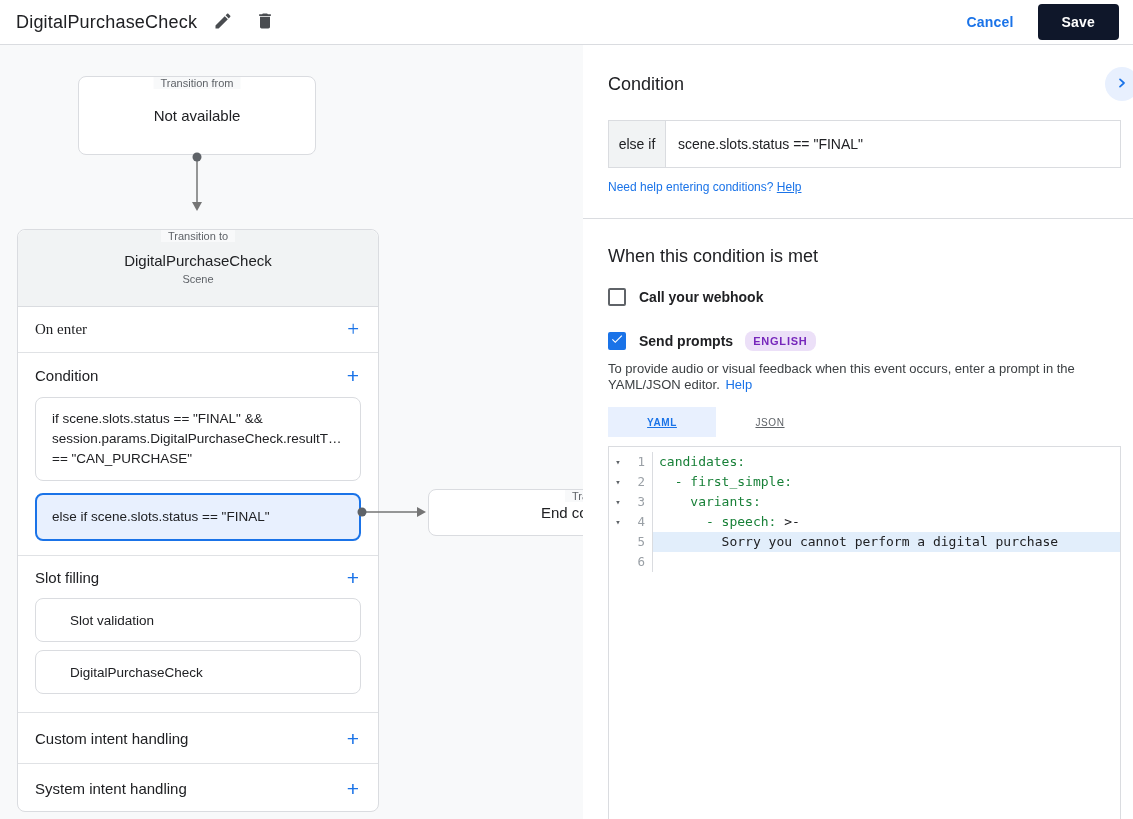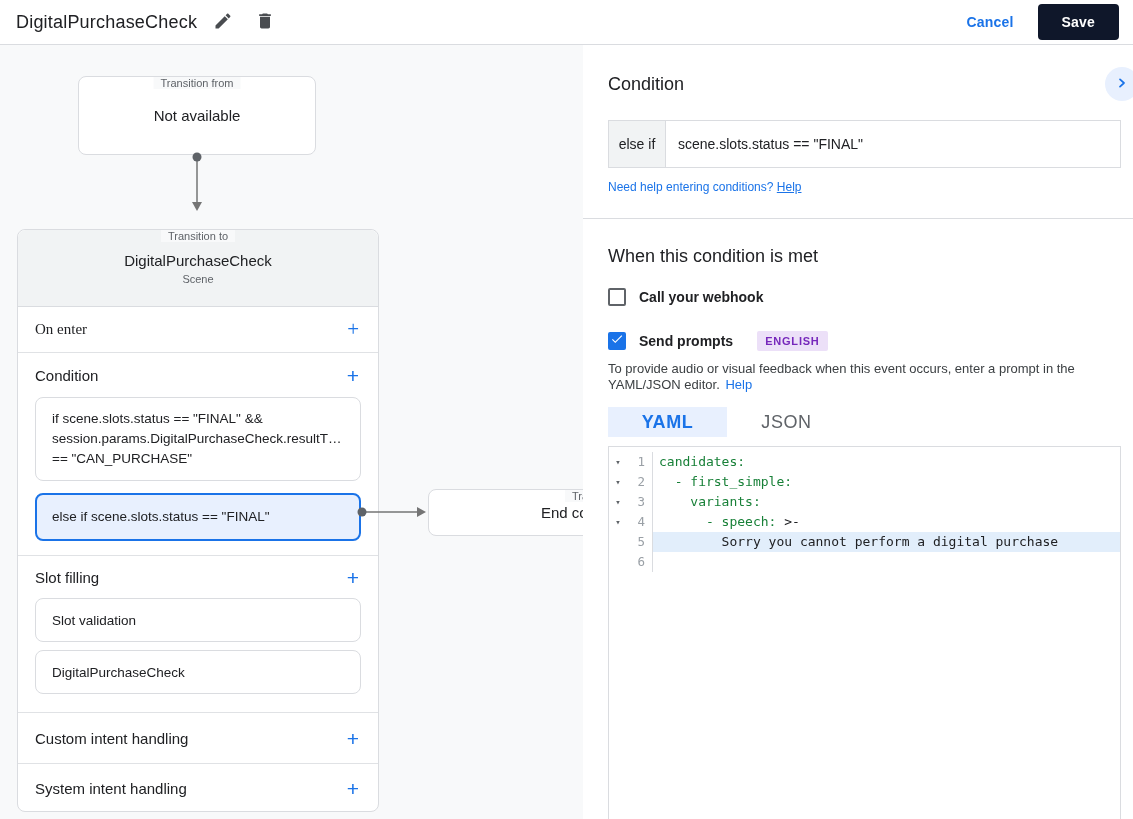--- a/index.html
+++ b/index.html
@@ -59,21 +59,21 @@
   .sec-condition { height:203px; }
   .sec-condition .section-row { height:44px; }
   .cond-box { border:1px solid #dadce0; border-radius:8px; background:#fff;
     padding:11px 16px; font-size:13.5px; line-height:20px; color:#202124;
     white-space:pre-line; overflow:hidden; }
   .cond-box.selected { margin-top:12px; border:2px solid #1a73e8; background:#e8f0fe;
     padding:12px 15px; white-space:nowrap; }
   .sec-slots { height:157px; }
   .sec-slots .section-row { height:42px; }
   .slot-box { border:1px solid #dadce0; border-radius:8px; background:#fff; height:44px;
-    display:flex; align-items:center; padding:0 16px; font-size:13.5px; margin-bottom:8px; }
+    display:flex; align-items:center; padding:0 34px; font-size:13.5px; margin-bottom:8px; }
   .sec-custom { height:51px; display:flex; align-items:center; }
   .sec-custom .section-row, .sec-system .section-row { width:100%; }
   .sec-system { height:48px; display:flex; align-items:center; }
 
   
   .panel { flex:1; background:#fff; position:relative; padding:0 12px 0 25px; }
   .panel-heading { font-size:18px; font-weight:400; color:#202124; margin-top:27px; line-height:24px; }
   .chevron-btn { position:absolute; right:-6px; top:22px; width:34px; height:34px;
     border-radius:50%; background:#e8f0fe; border:none; cursor:pointer;
     display:flex; align-items:center; justify-content:center; }
@@ -92,29 +92,29 @@
 
   .when-heading { font-size:18px; font-weight:400; margin-top:25px; line-height:24px; }
 
   .check-row { display:flex; align-items:center; margin-top:18px; height:22px; }
   .check-row.second { margin-top:22px; }
   .checkbox { width:18px; height:18px; border:2px solid #5f6368; border-radius:2px;
     flex:none; cursor:pointer; display:flex; align-items:center; justify-content:center; }
   .checkbox.checked { background:#1a73e8; border-color:#1a73e8; }
   .checkbox svg { width:14px; height:14px; }
   .check-label { margin-left:13px; font-size:14px; font-weight:700; color:#202124; }
-  .lang-badge { margin-left:24px; background:#ece0f8; color:#7627bb; font-size:11px;
-    font-weight:700; letter-spacing:.8px; padding:4px 8px; border-radius:2px; }
+  .lang-badge { margin-left:12px; background:#ece0f8; color:#7627bb; font-size:11px;
+    font-weight:700; letter-spacing:.8px; padding:4px 8px; border-radius:8px; }
 
   .hint { margin-top:9px; font-size:13px; line-height:16px; color:#3c4043; max-width:505px; }
   .hint a { color:#1a73e8; text-decoration:none; margin-left:2px; }
 
   .tabs { display:flex; margin-top:14px; }
-  .tab { width:119px; height:30px; display:flex; align-items:center; justify-content:center;
-    font-size:18px; letter-spacing:.6px; color:#5f6368; cursor:pointer; }
+  .tab { width:108px; height:30px; display:flex; align-items:center; justify-content:center;
+    font-size:10px; letter-spacing:.6px; color:#5f6368; cursor:pointer;text-decoration:underline; }
   .tab.active { background:#e8f0fe; color:#1a73e8; font-weight:700; }
 
   .editor { margin-top:9px; border:1px solid #dadce0; height:400px;
     font-family:"DejaVu Sans Mono", monospace; font-size:13px; padding-top:5px;
     background:#fff; overflow:hidden; }
   .code-line { display:flex; height:20px; line-height:20px; }
   .fold-cell { width:18px; flex:none; text-align:center; font-size:9px; color:#5f6368;
     cursor:pointer; user-select:none; }
   .num-cell { width:26px; flex:none; text-align:right; padding-right:7px; color:#9aa0a6;
     font-size:12.5px; border-right:1px solid #dadce0; }

